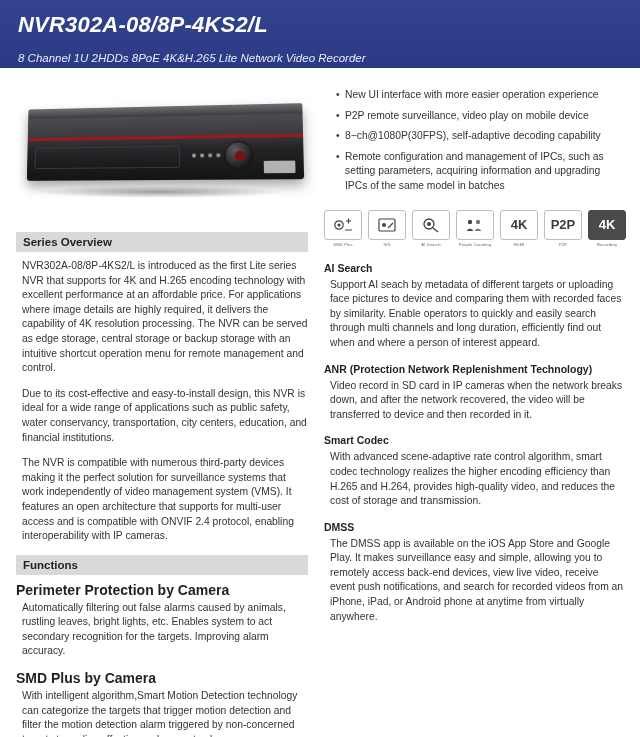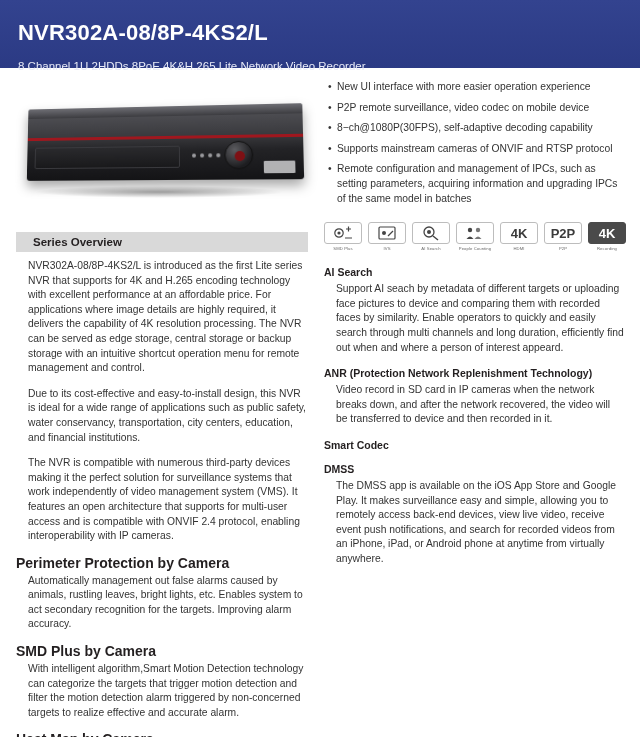--- a/index.html
+++ b/index.html
@@ -12,22 +12,23 @@
     color: #231f20;
     overflow: hidden;
   }
   .page { position: relative; width: 640px; height: 737px; }
 
   
   .header {
     background: #2d3f8f;
     background: linear-gradient(180deg,#33438f 0%, #2b3a84 100%);
     color: #fff;
-    padding: 20px 18px 10px 18px;
+    padding: 12px 18px 10px 18px;
     height: 68px;
+    font-style: italic;
   }
   .header .title {
     font-size: 22px;
     font-weight: bold;
     letter-spacing: 0.2px;
     line-height: 26px;
     margin: 0 0 4px 0;
   }
   .header .subtitle {
     font-size: 11.5px;
@@ -98,42 +99,42 @@
   .nvr-shadow {
     position:absolute; left: 18px; top: 104px; width: 250px; height: 12px;
     background: radial-gradient(ellipse at center, rgba(0,0,0,.35), rgba(0,0,0,0) 70%);
   }
 
   
   .section-bar {
     background: #d9d9d9;
     font-size: 11.5px;
     font-weight: bold;
-    padding: 4px 17px;
+    padding: 4px 7px;
     margin: 8px 0 7px 0;
     color: #231f20;
   }
 
   p.para {
     font-size: 10.3px;
     line-height: 14.6px;
-    margin: 0 0 11px 12px;
+    margin: 0 0 11px 6px;
     text-align: left;
     color: #333;
   }
   .sub-head {
     font-size: 14px;
     font-weight: bold;
     margin: 0 0 3px 0;
     color: #231f20;
   }
   .sub-block { margin-bottom: 11px; }
 
   
-  ul.bullets { list-style: none; margin: 4px; padding: 0; }
+  ul.bullets { list-style: none; margin: 12px; padding: 0; }
   ul.bullets li {
     font-size: 10.3px;
     line-height: 14.6px;
     margin-bottom: 6px;
     padding-left: 9px;
     position: relative;
     color: #333;
   }
   ul.bullets li:before {
     content: "\2022";
@@ -143,21 +144,21 @@
 
   
   .icon-strip {
     display: flex;
     gap: 6px;
     margin: 16px 0 14px 0;
     align-items: flex-start;
   }
   .icon-item { width: 38px; text-align: center; }
   .icon-box {
-    width: 38px; height: 22px;
+    width: 38px; height: 30px;
     border: 1px solid #bdbdbd;
     border-radius: 3px;
     display: flex; align-items: center; justify-content: center;
     font-size: 13px; font-weight: bold; color: #3b3b3b;
     background: #fff;
     overflow: hidden;
   }
   .icon-box.dark { background: #4a4a4a; border-color:#4a4a4a; color: #fff; }
   .icon-cap {
     font-size: 4.2px;
@@ -207,45 +208,45 @@
           <div class="nvr-badge"></div>
         </div>
       </div>
 
       <div class="section-bar">Series Overview</div>
 
       <p class="para">NVR302A-08/8P-4KS2/L is introduced as the first Lite series NVR that supports for 4K and H.265 encoding technology with excellent performance at an affordable price. For applications where image details are highly required, it delivers the capability of 4K resolution processing. The NVR can be served as edge storage, central storage or backup storage with an intuitive shortcut operation menu for remote management and control.</p>
       <p class="para">Due to its cost-effective and easy-to-install design, this NVR is ideal for a wide range of applications such as public safety, water conservancy, transportation, city centers, education, and financial institutions.</p>
       <p class="para">The NVR is compatible with numerous third-party devices making it the perfect solution for surveillance systems that work independently of video management system (VMS). It features an open architecture that supports for multi-user access and is compatible with ONVIF 2.4 protocol, enabling interoperability with IP cameras.</p>
 
+      <div class="section-bar">Functions</div>
 
       <div class="sub-block">
         <div class="sub-head">Perimeter Protection by Camera</div>
-        <p class="para">Automatically management out false alarms caused by animals, rustling leaves, bright lights, etc. Enables system to act secondary recognition for the targets. Improving alarm accuracy.</p>
+        <p class="para">Automatically filtering out false alarms caused by animals, rustling leaves, bright lights, etc. Enables system to act secondary recognition for the targets. Improving alarm accuracy.</p>
       </div>
 
       <div class="sub-block">
         <div class="sub-head">SMD Plus by Camera</div>
         <p class="para">With intelligent algorithm,Smart Motion Detection technology can categorize the targets that trigger motion detection and filter the motion detection alarm triggered by non-concerned targets to realize effective and accurate alarm.</p>
       </div>
 
       <div class="sub-block">
         <div class="sub-head">Heat Map by Camera</div>
 
       </div>
 
     </div>
 
     <div class="col-right">
 
       <ul class="bullets">
         <li>New UI interface with more easier operation experience</li>
-        <li>P2P remote surveillance, video codec on mobile device</li>
+        <li>P2P remote surveillance, video play on mobile device</li>
         <li>8−ch@1080P(30FPS), self-adaptive decoding capability</li>
-        <li>Supports mainstream cameras of ONVIF and RTSP protocol</li>
         <li>Remote configuration and management of IPCs, such as setting parameters, acquiring information and upgrading IPCs of the same model in batches</li>
       </ul>
 
       <div class="icon-strip">
 
         <div class="icon-item">
           <div class="icon-box">
             <svg class="mini-svg" viewBox="0 0 22 18" aria-hidden="true">
               <circle cx="7" cy="9" r="4.2" fill="none" stroke="#444" stroke-width="1.2"></circle>
               <circle cx="7" cy="9" r="1.6" fill="#444"></circle>
@@ -312,20 +313,21 @@
         <p class="para"> Support AI seach by metadata of different targets or uploading face pictures to device and comparing them with recorded faces by similarity. Enable operators to quickly and easily search through multi channels and long duration, efficiently find out when and where a person of interest appeard.</p>
       </div>
 
       <div class="rc-block">
         <div class="rc-head">ANR (Protection Network Replenishment Technology)</div>
         <p class="para">Video record in SD card in IP cameras when the network breaks down, and after the network recovered, the video will be transferred to device and then recorded in it.</p>
       </div>
 
       <div class="rc-block">
         <div class="rc-head">Smart Codec</div>
+        <p class="para">With advanced scene-adaptive rate control algorithm, smart codec technology realizes the higher encoding efficiency than H.265 and H.264, provides high-quality video, and reduces the cost of storage and transmission.</p>
       </div>
 
       <div class="rc-block">
         <div class="rc-head">DMSS</div>
         <p class="para">The DMSS app is available on the iOS App Store and Google Play. It makes surveillance easy and simple, allowing you to remotely access back-end devices, view live video, receive event push notifications, and search for recorded videos from an iPhone, iPad, or Android phone at anytime from virtually anywhere.</p>
       </div>
 
     </div>
   </div>
 </div>

